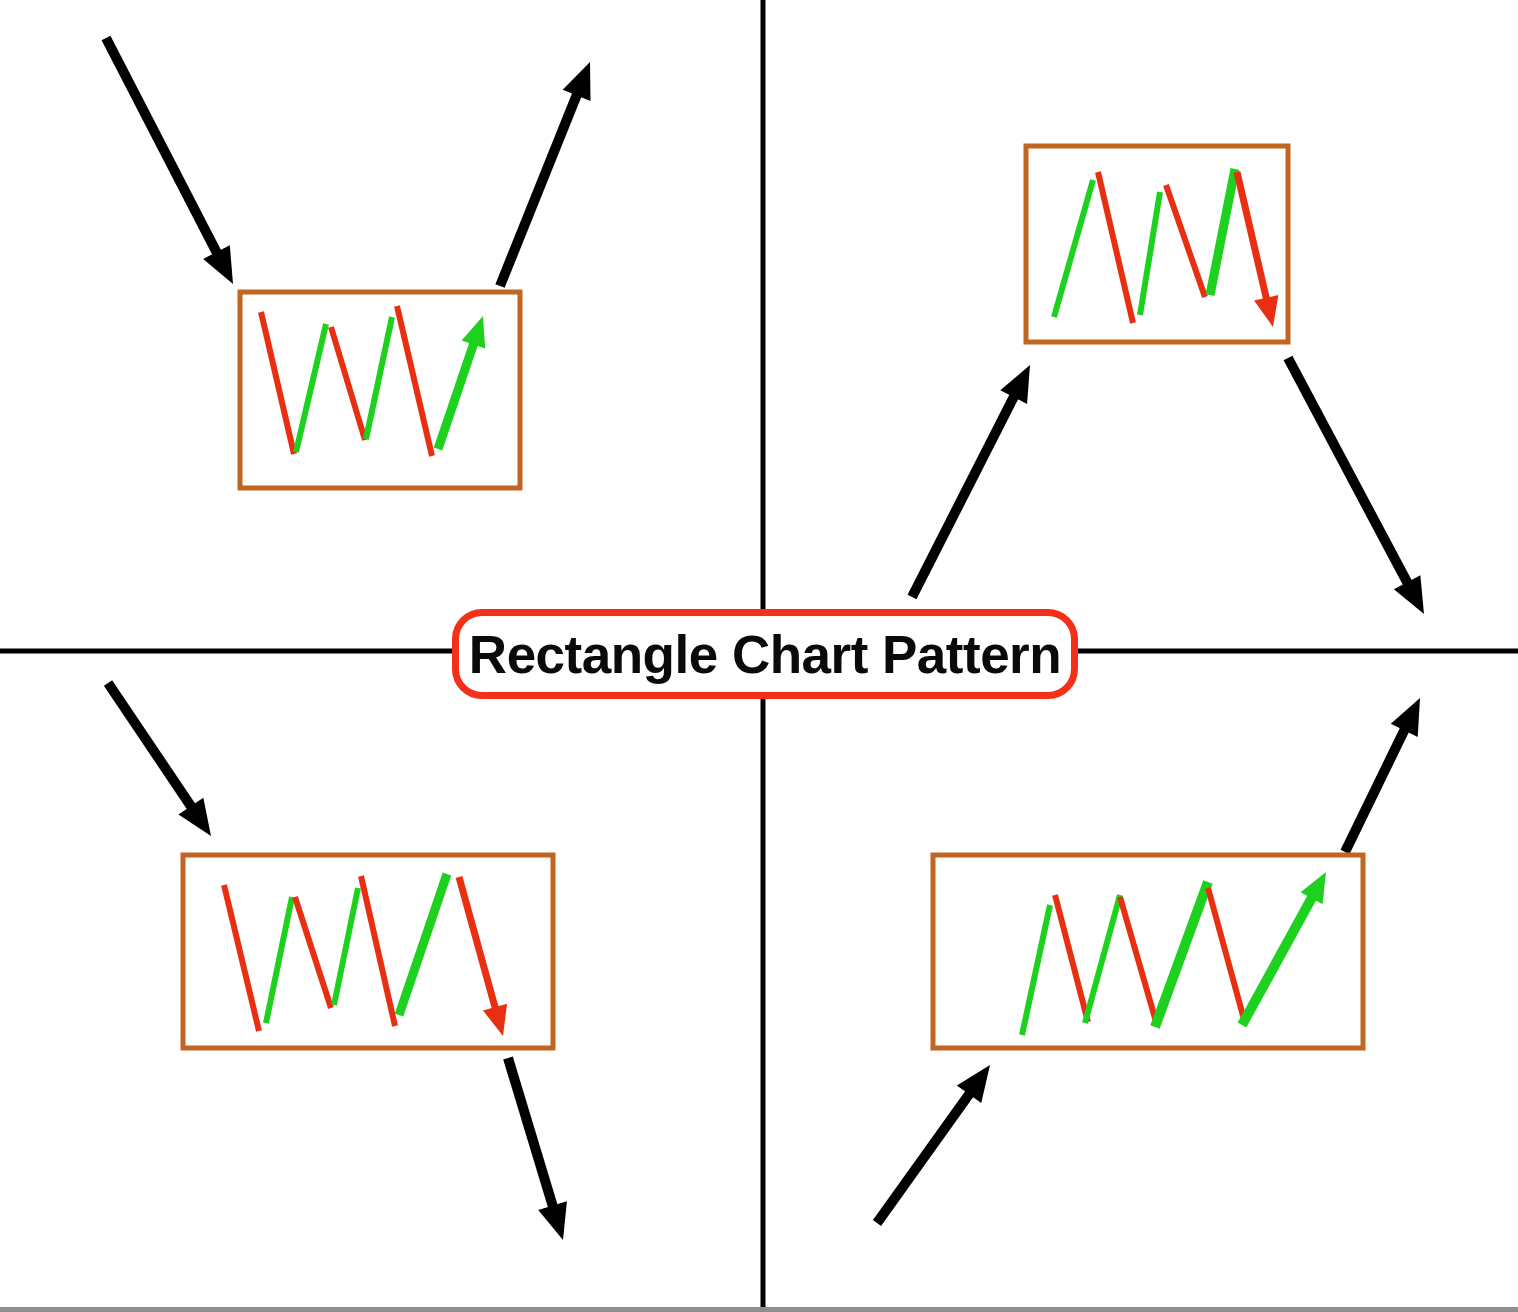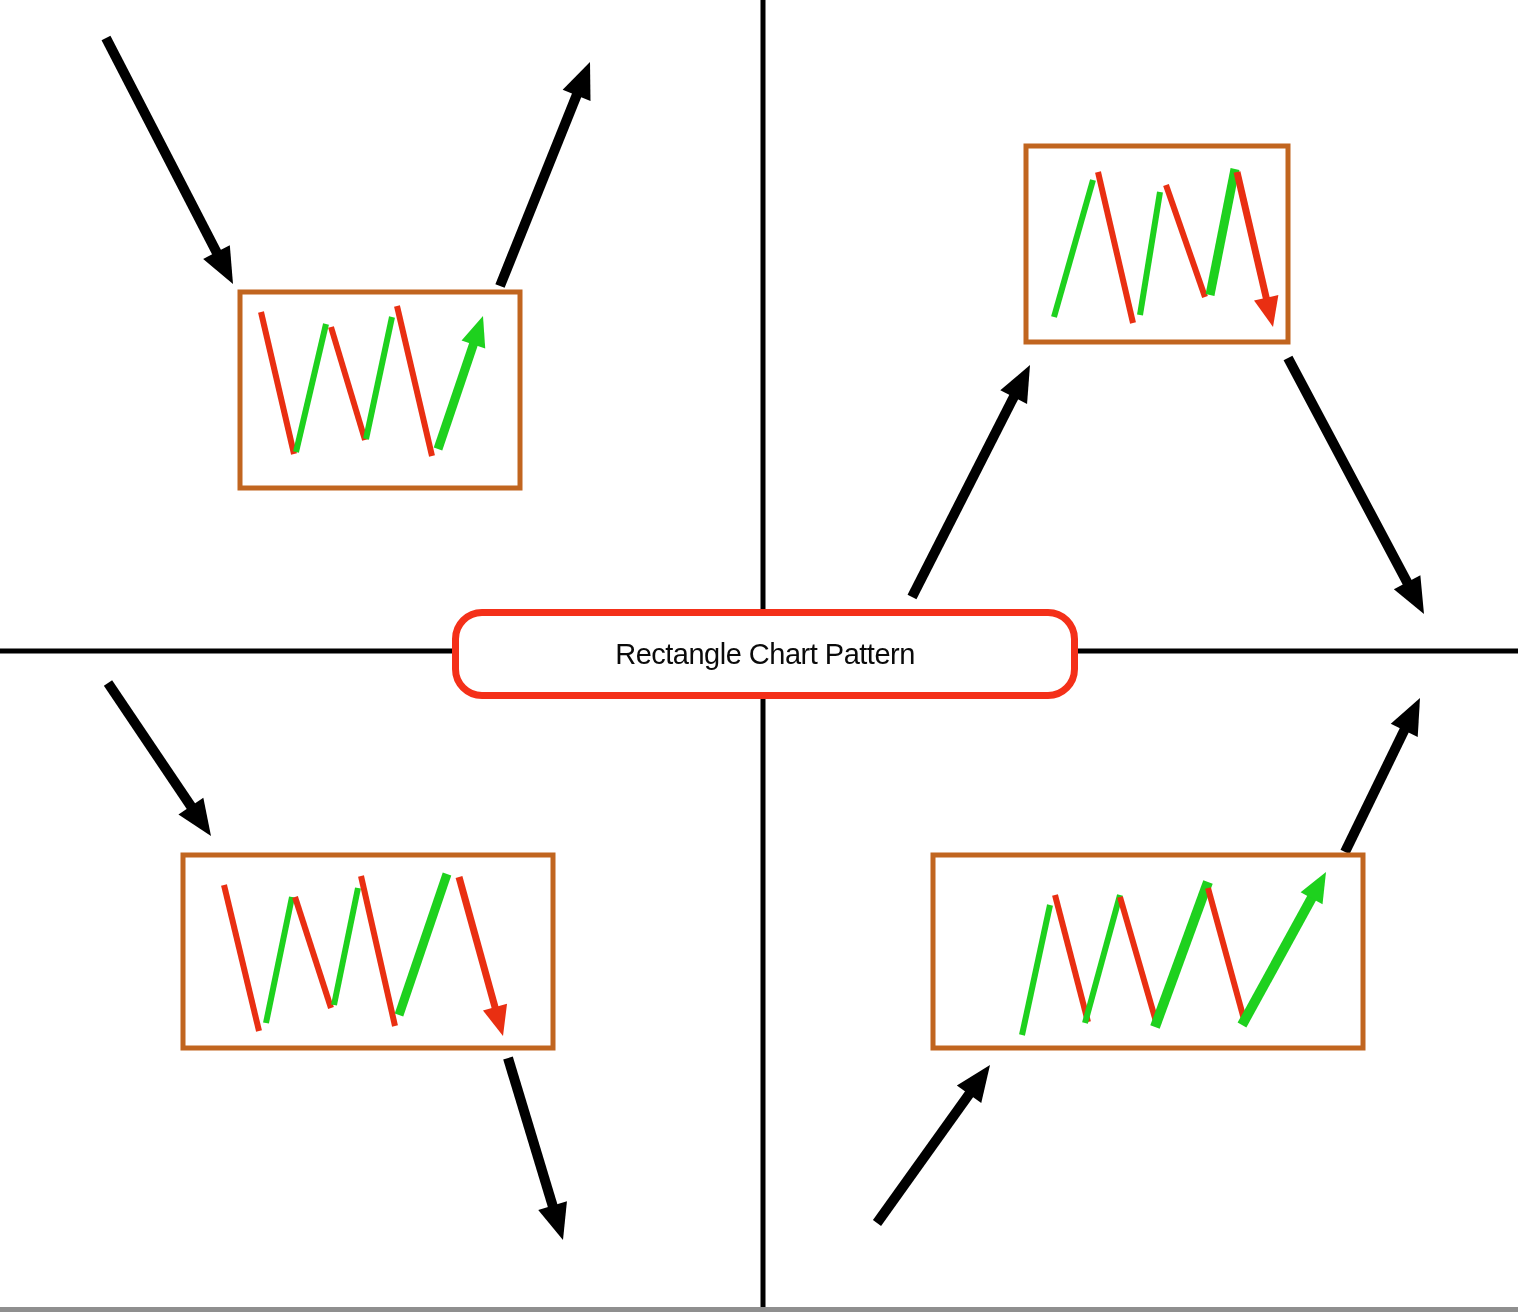--- a/index.html
+++ b/index.html
@@ -33,22 +33,22 @@
     box-sizing: border-box;
     background: var(--background, #fff);
     border: 7px solid var(--label-border, #f43019);
     border-radius: 30px;
     display: flex;
     align-items: center;
     justify-content: center;
     z-index: 5;
   }
   .center-label span {
-    font-size: 29px;
-    font-weight: normal;
+    font-size: 53px;
+    font-weight: bold;
     letter-spacing: -0.5px;
     color: var(--label-text, #111);
     white-space: nowrap;
   }
 </style>
 </head>
 <body>
 
 <div class="stage">
   <svg class="diagram" id="diagram" viewBox="0 0 1518 1312" xmlns="http://www.w3.org/2000/svg">

